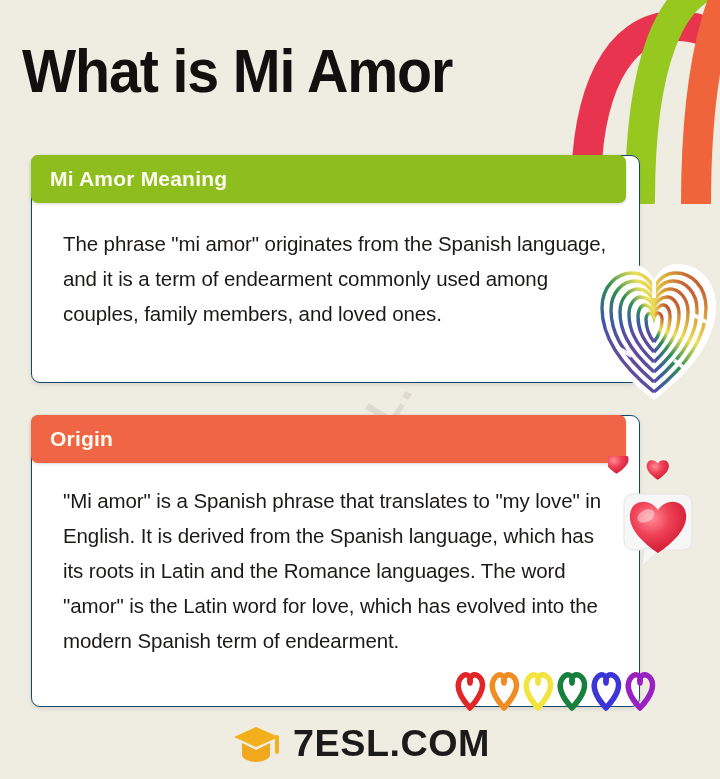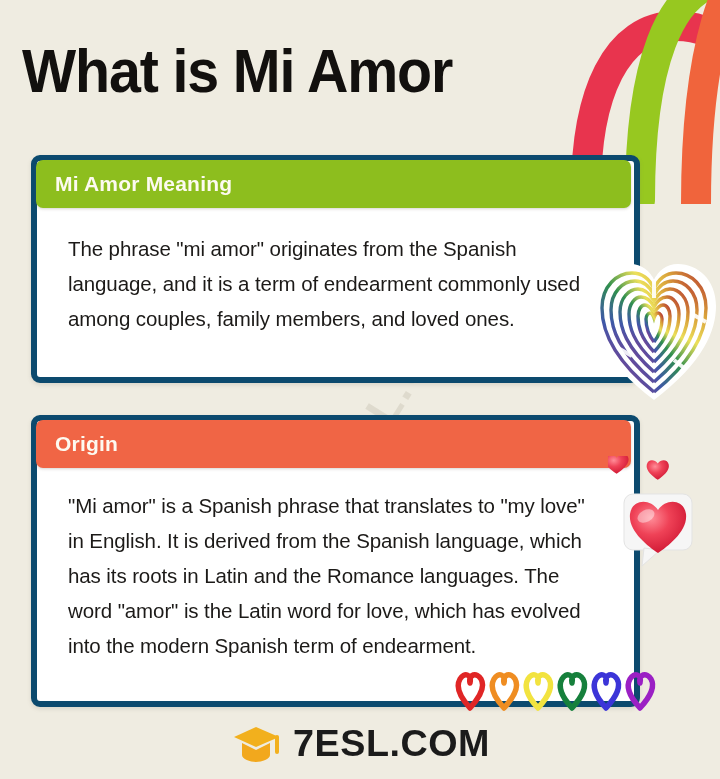--- a/index.html
+++ b/index.html
@@ -65,21 +65,21 @@
     color: #12100e;
     transform: scaleX(.94);
     transform-origin: left center;
     white-space: nowrap;
   }
 
   
   .card {
     position: absolute;
     background: #ffffff;
-    border: 6px solid #0c4a6e;
+    border: 1px solid #0c4a6e;
     border-radius: 9px;
     box-shadow: 0 2px 4px rgba(120,115,100,.18);
   }
 
   #card-meaning { left: 31px; top: 155px; width: 609px; height: 228px; }
   #card-origin  { left: 31px; top: 415px; width: 609px; height: 292px; }
 
   .card-header {
     position: absolute;
     left: -1px;

